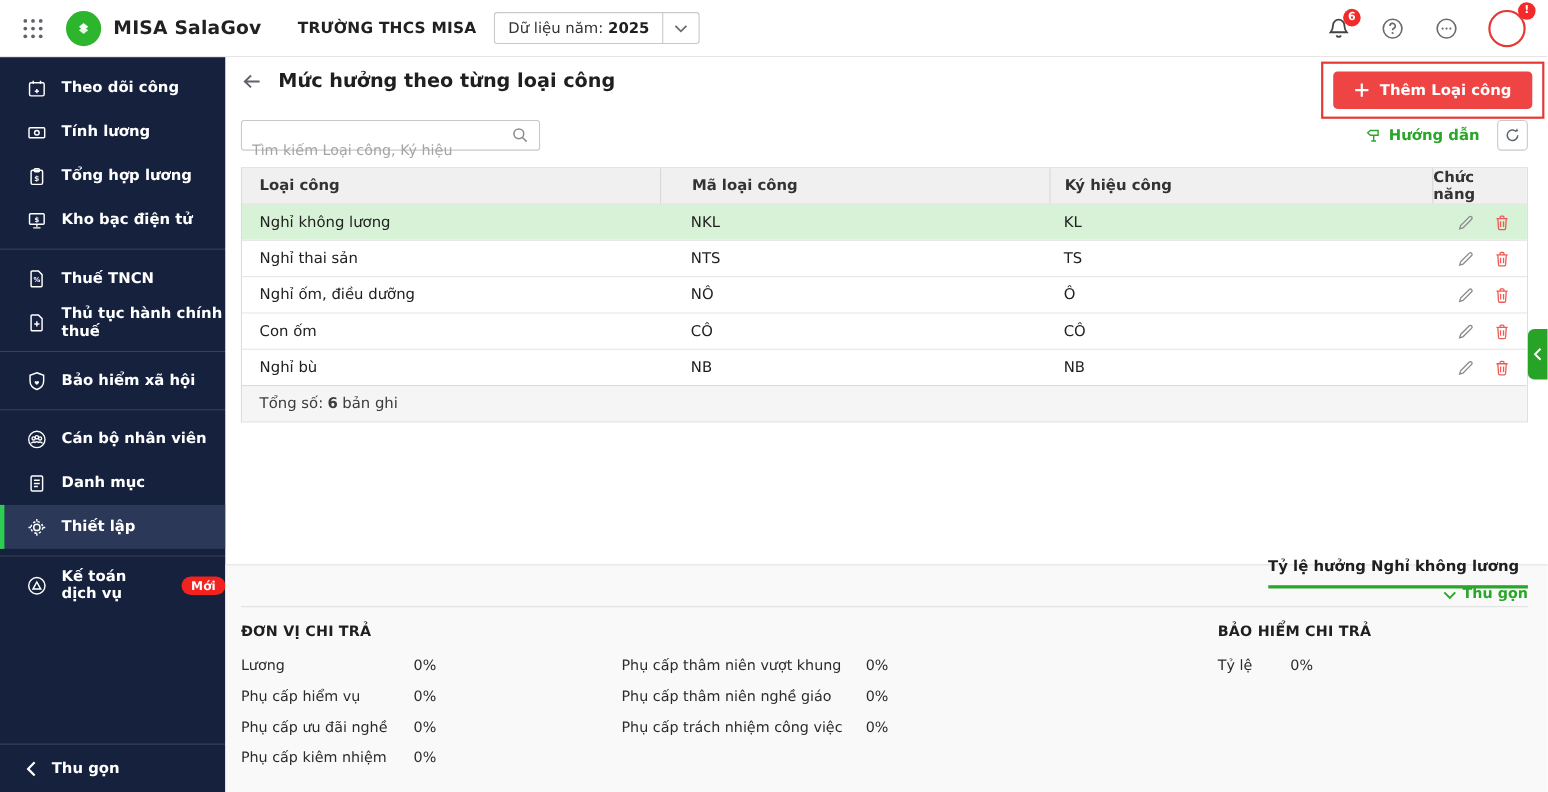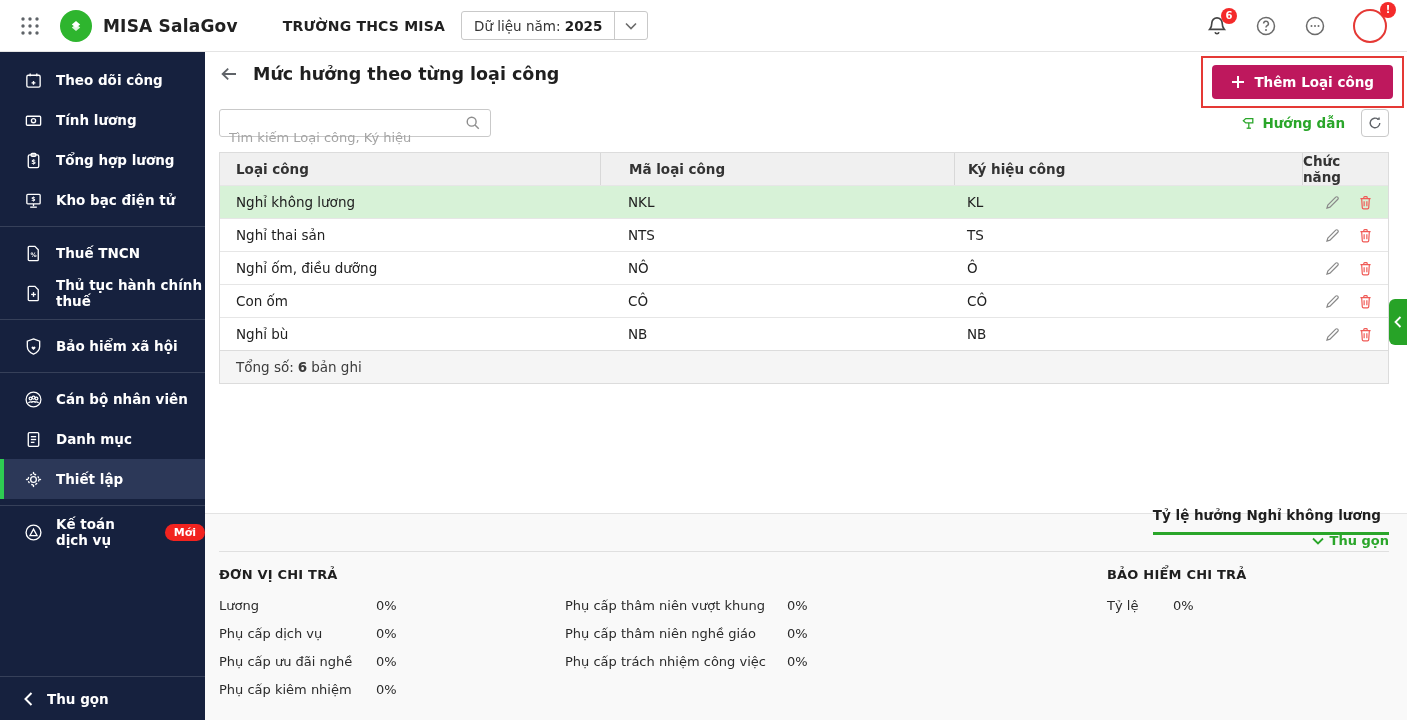--- a/index.html
+++ b/index.html
@@ -7,21 +7,21 @@
     font-family:"DejaVu Sans","Liberation Sans",sans-serif; color:#212121; }
   .app { position:relative; width:1407px; height:720px; }
 
   
   .topbar { position:absolute; top:0; left:0; right:0; height:52px; background:#fff;
     border-bottom:1px solid #e4e4e4; display:flex; align-items:center; padding:0 20px 0 20px; }
   .grid-icon { display:flex; flex-wrap:wrap; width:20px; height:20px; gap:0; cursor:pointer; }
   .logo { width:32px; height:32px; border-radius:50%; background:#2eb52e; margin-left:20px;
     display:flex; align-items:center; justify-content:center; flex:none; }
   .app-name { font-size:17px; font-weight:700; margin-left:11px; letter-spacing:.2px; }
-  .org-name { font-size:14px; font-weight:700; margin-left:45px; letter-spacing:.2px; }
+  .org-name { font-size:14px; font-weight:700; margin-left:33px; letter-spacing:.2px; }
   .year-select { margin-left:16px; height:29px; border:1px solid #c9c9c9; border-radius:3px;
     display:flex; align-items:center; font-size:13.5px; color:#333; cursor:pointer; background:#fff; }
   .ys-main { padding:0 12px; white-space:nowrap; }
   .ys-main b { font-weight:700; color:#1f1f1f; }
   .ys-div { width:1px; height:28px; background:#c9c9c9; }
   .ys-caret { width:32px; display:flex; justify-content:center; }
   .tb-spacer { flex:1; }
   .tb-ic { position:relative; margin-left:27px; cursor:pointer; display:flex; align-items:center; }
   .badge { position:absolute; top:-7px; right:-9px; min-width:16px; height:16px; padding:0 4px;
     background:#f42a2a; color:#fff; border-radius:9px; font-size:10px; font-weight:700;
@@ -41,21 +41,21 @@
     padding:2px 9px; border-radius:10px; margin-left:8px; }
   .sb-collapse { height:44px; border-top:1px solid rgba(255,255,255,.14); display:flex;
     align-items:center; gap:14px; padding-left:24px; font-size:13.5px; font-weight:600; cursor:pointer; }
 
   
   .main { position:absolute; left:205px; top:52px; right:0; bottom:0; background:#fff; }
   .page-header { position:absolute; top:12px; left:14px; display:flex; align-items:center; gap:14px; }
   .back-btn { display:flex; cursor:pointer; }
   .page-title { font-size:17.5px; font-weight:700; color:#1f1f1f; }
   .annotation { position:absolute; top:4px; right:3px; border:2.5px solid #e53935; padding:7px 9px; }
-  .add-btn { background:#be185d; color:#fff; height:34px; border:none; border-radius:4px;
+  .add-btn { background:#ef4444; color:#fff; height:34px; border:none; border-radius:4px;
     font-size:13.5px; font-weight:700; display:flex; align-items:center; gap:9px; padding:16px 19px;
     cursor:pointer; font-family:inherit; }
 
   .toolbar { position:absolute; top:56px; left:14px; right:18px; height:30px;
     display:flex; justify-content:space-between; align-items:center; }
   .search-box { width:272px; height:28px; border:1px solid #c9c9c9; border-radius:3px;
     display:flex; align-items:center; padding:0 9px; background:#fff; }
   .search-box input { flex:1; border:none; outline:none; font-size:13px; color:#333;
     font-family:inherit; background:transparent;margin-top:29px; }
   .search-box input::placeholder { color:#a4a4a4; }
@@ -499,21 +499,21 @@
       <div class="panel-body">
         <div class="unit-sec">
           <div class="sec-title">ĐƠN VỊ CHI TRẢ</div>
           <div class="unit-cols">
             <div class="ucol ucol-a">
               <div class="item-row">
                 <span class="item-label">Lương</span>
                 <span class="item-value">0%</span>
               </div>
               <div class="item-row">
-                <span class="item-label">Phụ cấp dịch vụ</span>
+                <span class="item-label">Phụ cấp hiểm vụ</span>
                 <span class="item-value">0%</span>
               </div>
               <div class="item-row">
                 <span class="item-label">Phụ cấp ưu đãi nghề</span>
                 <span class="item-value">0%</span>
               </div>
               <div class="item-row">
                 <span class="item-label">Phụ cấp kiêm nhiệm</span>
                 <span class="item-value">0%</span>
               </div>

